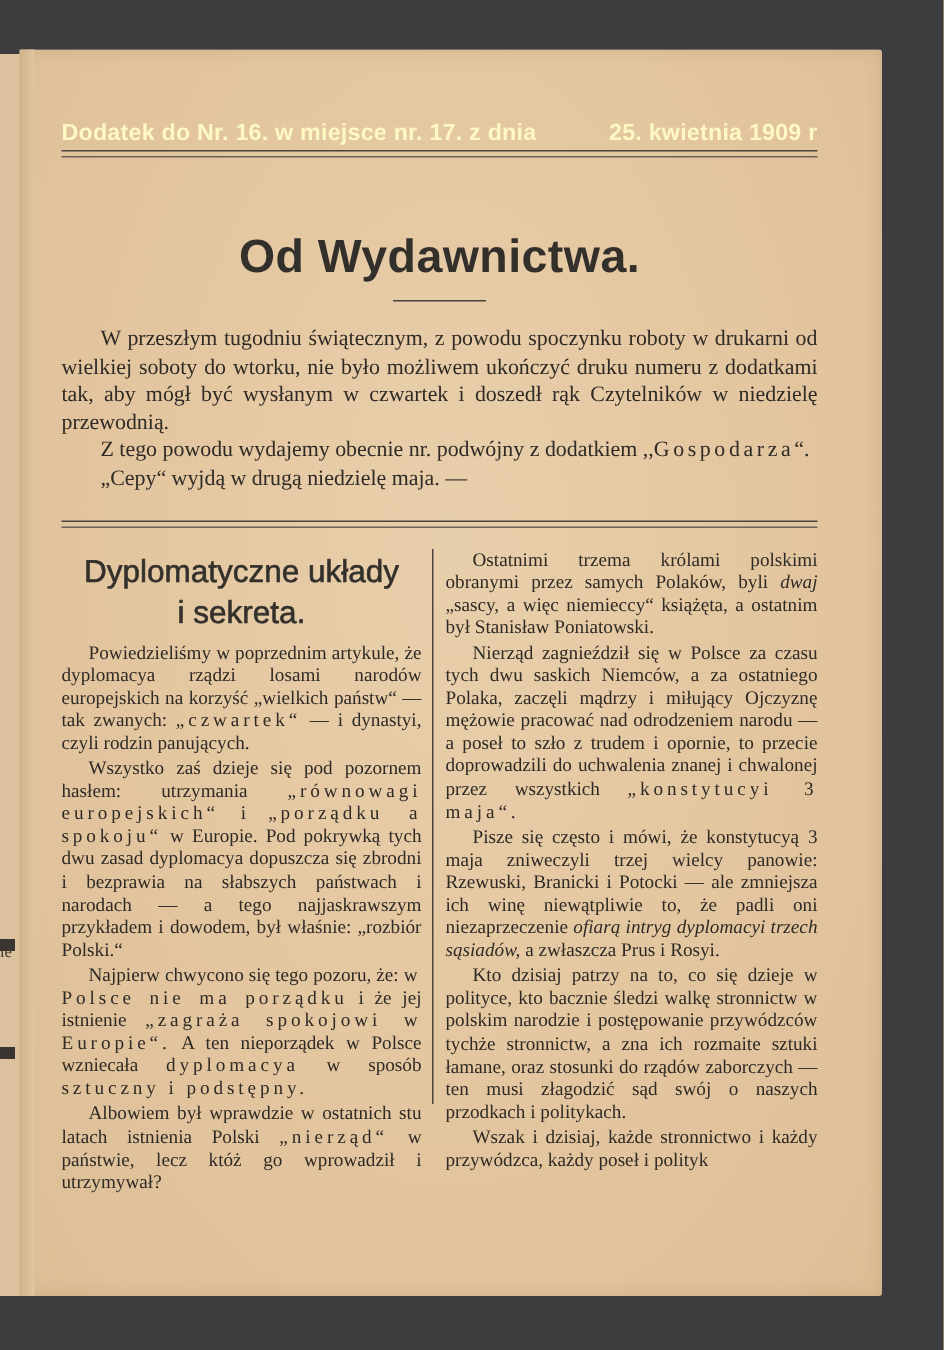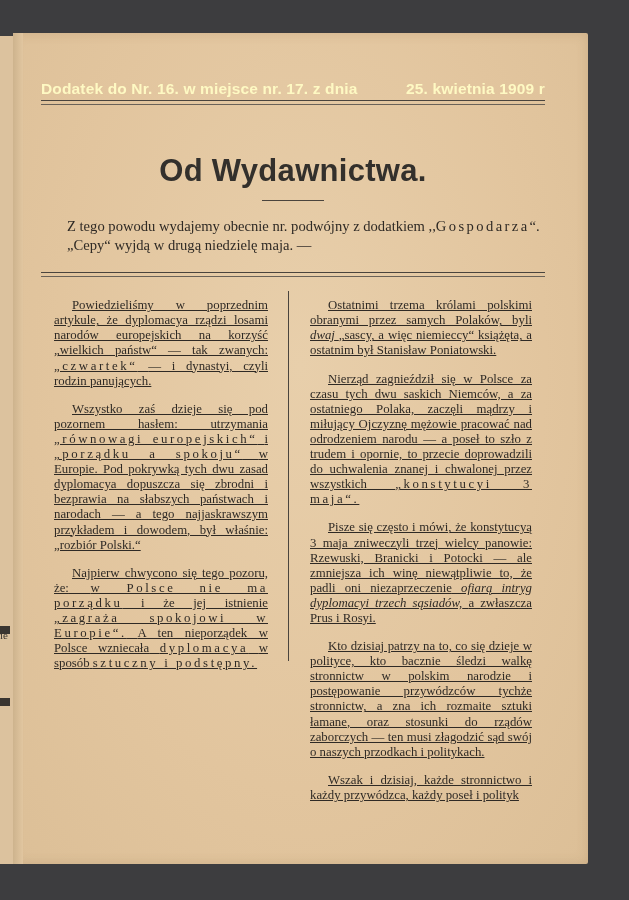--- a/index.html
+++ b/index.html
@@ -75,21 +75,21 @@
   .art-title {
     font-family: "Liberation Sans", sans-serif; font-weight: normal;
     font-size: 21px; line-height: 27px; text-align: center; color: #33302c;
     margin-top: 8px; margin-bottom: 6px;
     -webkit-text-stroke: 0.4px #33302c;
   }
   .col-text {
     font-size: 12.8px; line-height: 15.1px; text-align: justify;
     font-family: "Liberation Serif", serif;
   }
-  .col-text p { margin: 13px; text-indent: 18px; text-decoration: underline; }
+  .col-text p { margin: 0; text-indent: 18px; }
   .col-text p + p { margin-top: 2px; }
   .col-right .col-text { margin-top: 6px; }
   .sp { letter-spacing: 2.6px; }
   .it { font-style: italic; }
 </style>
 </head>
 <body>
 
 <div class="left-page">
   <div class="bar" style="top:590px"></div>
@@ -105,30 +105,35 @@
   <div class="header-line">
     <span>Dodatek do Nr. 16. w miejsce nr. 17. z dnia</span>
     <span>25. kwietnia 1909 r</span>
   </div>
   <div class="double-rule"></div>
 
   <div class="main-title">Od Wydawnictwa.</div>
   <div class="short-rule"></div>
 
   <div class="notice">
+    <p>W przeszłym tugodniu świątecznym, z powodu spoczynku roboty w drukarni od wielkiej soboty do wtorku, nie było możliwem ukończyć druku numeru z dodatkami tak, aby mógł być wysłanym w czwartek i doszedł rąk Czytelników w niedzielę przewodnią.</p>
     <p><span>Z tego powodu wydajemy obecnie nr. podwójny z dodatkiem ,,</span><span class="spaced">Gospodarza</span><span>“.</span></p>
     <p>„Cepy“ wyjdą w drugą niedzielę maja. —</p>
   </div>
 
   <div class="sep"></div>
 
   <div class="columns">
     <div class="divider"></div>
 
     <div class="col-left">
+      <div class="art-title">
+        <div>Dyplomatyczne układy</div>
+        <div>i sekreta.</div>
+      </div>
       <div class="col-text">
         <p>
           <span>Powiedzieliśmy w poprzednim artykule, że dyplomacya rządzi losami narodów europejskich na korzyść „wielkich państw“ — tak zwanych:</span>
           <span class="sp">„czwartek“</span>
           <span>— i dynastyi, czyli rodzin panujących.</span>
         </p>
         <p>
           <span>Wszystko zaś dzieje się pod pozornem hasłem: utrzymania</span>
           <span class="sp">„równowagi europejskich“</span>
           <span>i</span>
@@ -137,20 +142,25 @@
         </p>
         <p>
           <span>Najpierw chwycono się tego pozoru, że:</span>
           <span class="sp">w Polsce nie ma porządku</span>
           <span>i że jej istnienie</span>
           <span class="sp">„zagraża spokojowi w Europie“.</span>
           <span>A ten nieporządek w Polsce wzniecała</span>
           <span class="sp">dyplomacya</span>
           <span>w sposób</span>
           <span class="sp">sztuczny i podstępny.</span>
+        </p>
+        <p>
+          <span>Albowiem był wprawdzie w ostatnich stu latach istnienia Polski</span>
+          <span class="sp">„nierząd“</span>
+          <span>w państwie, lecz któż go wprowadził i utrzymywał?</span>
         </p>
       </div>
     </div>
 
     <div class="col-right">
       <div class="col-text">
         <p>
           <span>Ostatnimi trzema królami polskimi obranymi przez samych Polaków, byli</span>
           <span class="it">dwaj</span>
           <span>„sascy, a więc niemieccy“ książęta, a ostatnim był Stanisław Poniatowski.</span>

